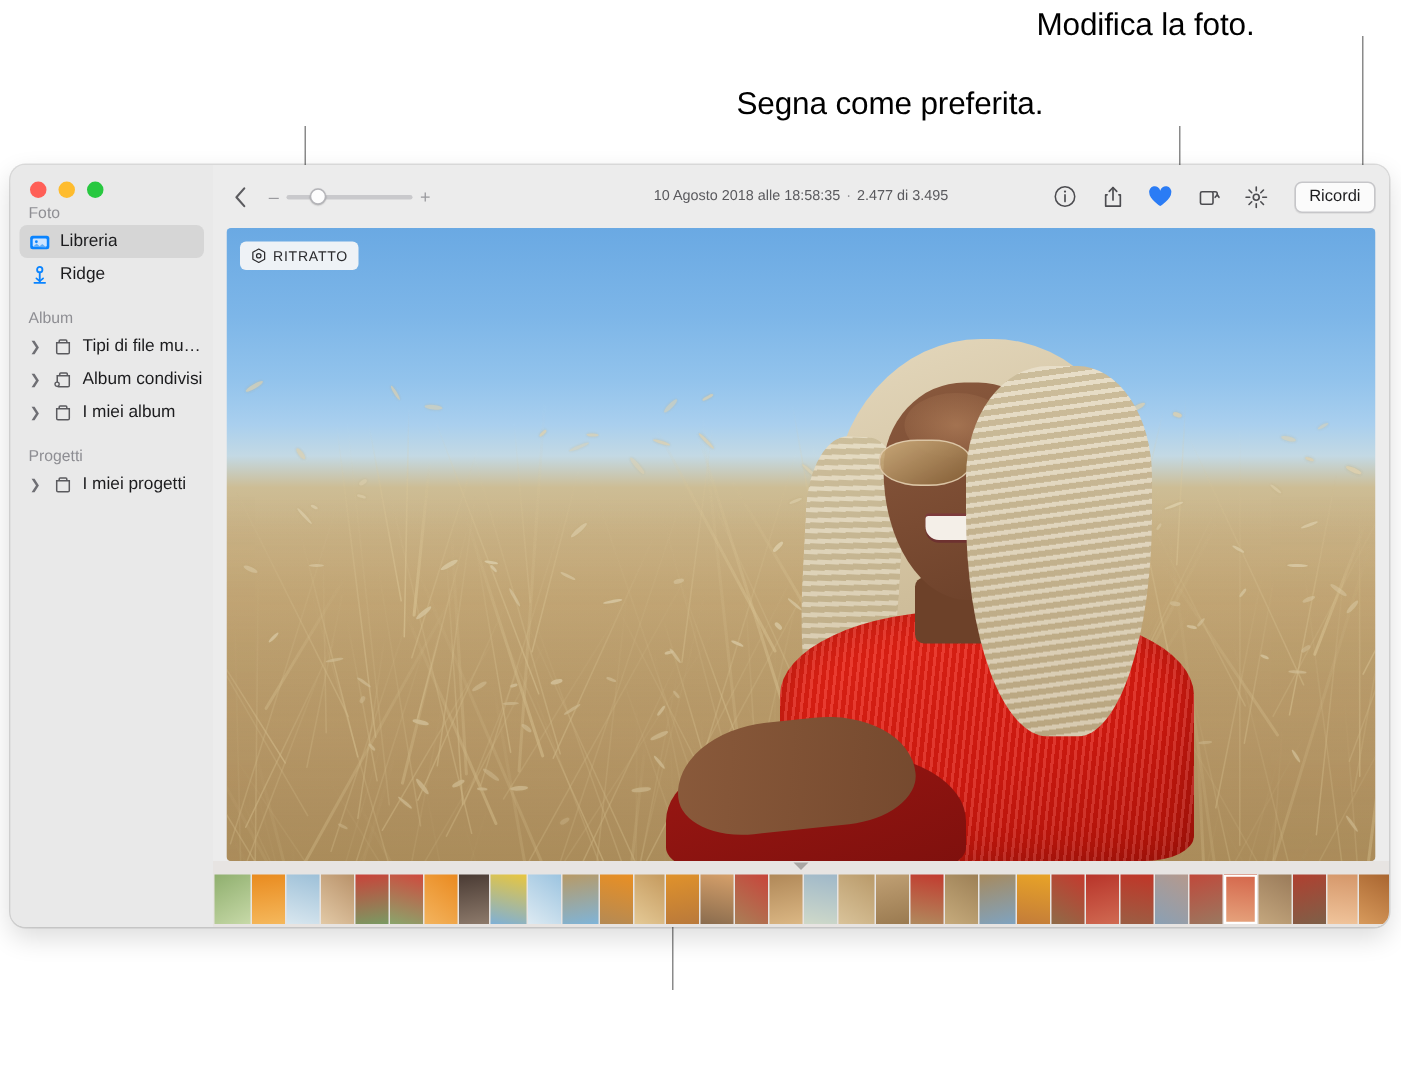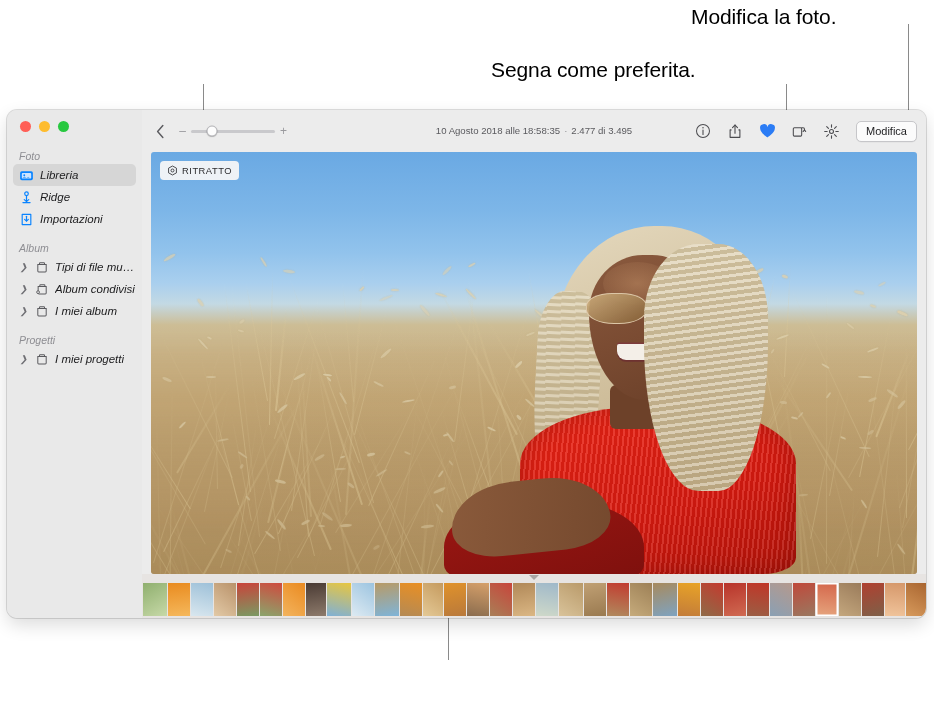--- a/index.html
+++ b/index.html
@@ -57,21 +57,21 @@
   .tl.red { background: #ff5f57; }
   .tl.yellow { background: #febc2e; }
   .tl.green { background: #28c840; }
 
   .side-group-title {
     font-size: 10.5px;
     color: #8e8e93;
     padding: 0 0 2px 12px;
     font-weight: 400;
   }
-  .side-scroll { margin-top: 34px; font-style: italic; }
+  .side-scroll { margin-top: 20px; }
   .side-item {
     display: flex;
     align-items: center;
     height: 22px;
     margin: 0 6px;
     padding-left: 6px;
     border-radius: 5px;
     gap: 6px;
     font-size: 11.5px;
     color: #1c1c1e;
@@ -363,30 +363,20 @@
                   <path d="M8 6v6.6" stroke="#0a84ff" stroke-width="1.3" stroke-linecap="round"></path>
                   <path d="M4.2 13.4h7.6" stroke="#0a84ff" stroke-width="1.3" stroke-linecap="round"></path>
                   <path d="M5.6 10.2l2.4 2 2.4-2" fill="none" stroke="#0a84ff" stroke-width="1.2" stroke-linecap="round"></path>
                 </svg>
             </span>
             <span class="lbl">Ridge</span>
           </div>
 
 
 
-          <div class="side-item">
-            <span class="ico">
-              <svg width="15" height="15" viewBox="0 0 16 16">
-                  <path d="M3.4 2.6h9.2v10.8H3.4z" fill="none" stroke="#0a84ff" stroke-width="1.25" stroke-linejoin="round"></path>
-                  <path d="M8 4.6v5" stroke="#0a84ff" stroke-width="1.25" stroke-linecap="round"></path>
-                  <path d="M6 7.8L8 9.8l2-2" fill="none" stroke="#0a84ff" stroke-width="1.25" stroke-linecap="round" stroke-linejoin="round"></path>
-                </svg>
-            </span>
-            <span class="lbl">Importazioni</span>
-          </div>
 
           <div class="grp-space"></div>
 
           <div class="side-group-title">Album</div>
 
           <div class="side-item">
             <span class="disc">❯</span>
             <span class="ico">
               <svg width="14" height="14" viewBox="0 0 16 16">
                   <path d="M3.2 5.2h9.6v7.4a1 1 0 0 1-1 1H4.2a1 1 0 0 1-1-1z" fill="none" stroke="#5a5a5e" stroke-width="1.15"></path>
@@ -496,21 +486,21 @@
                     <path d="M1.8 9h2.6"></path>
                     <path d="M13.6 9h2.6"></path>
                     <path d="M3.9 3.9l1.9 1.9"></path>
                     <path d="M12.2 12.2l1.9 1.9"></path>
                     <path d="M14.1 3.9l-1.9 1.9"></path>
                     <path d="M5.8 12.2l-1.9 1.9"></path>
                   </g>
                   <circle cx="9" cy="9" r="2.1" fill="none" stroke="currentColor" stroke-width="1.15"></circle>
                 </svg>
             </div>
-            <div class="edit-btn">Modifica</div>
+            <div class="edit-btn">Ricordi</div>
           </div>
         </div>
 
         <div id="photo-area">
           <div id="photo">
             <div class="grass" id="grass-layer">
                 <div class="blade" style="left: 15.12%; top: 30.48%; width: 0.92528px; height: 28.3744%; transform: rotate(-10.3904deg); opacity: 0.68;"></div>
                 <div class="blade" style="left: 41.92%; top: 65.872%; width: 0.87632px; height: 43.7344%; transform: rotate(-11.4784deg); opacity: 0.58;"></div>
                 <div class="blade" style="left: 13.12%; top: 61.728%; width: 1.2176px; height: 25.84%; transform: rotate(-10.608deg); opacity: 0.63;"></div>
                 <div class="blade" style="left: 0.48%; top: 82.56%; width: 1.6064px; height: 46.2688%; transform: rotate(-13.4368deg); opacity: 0.49;"></div>

